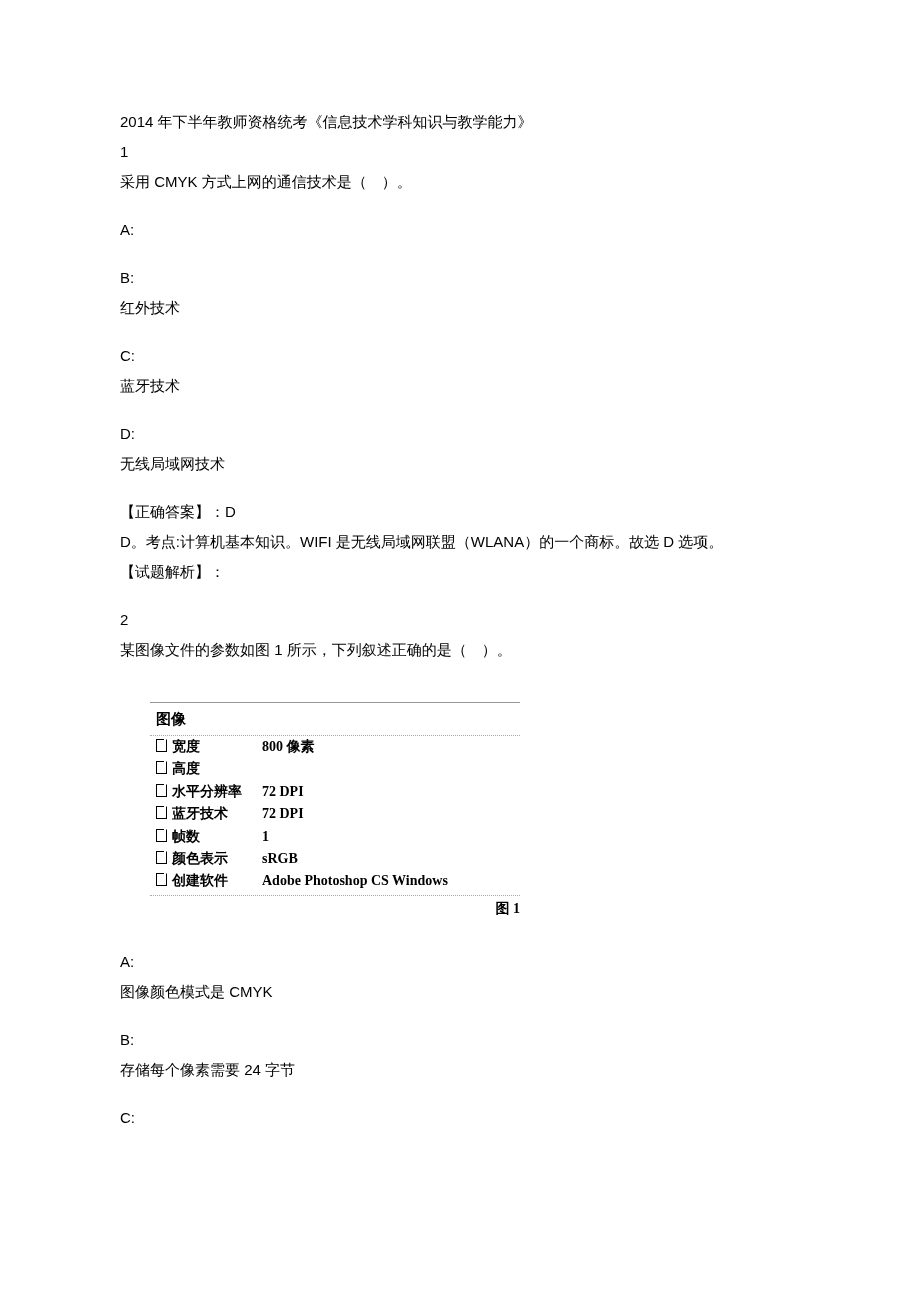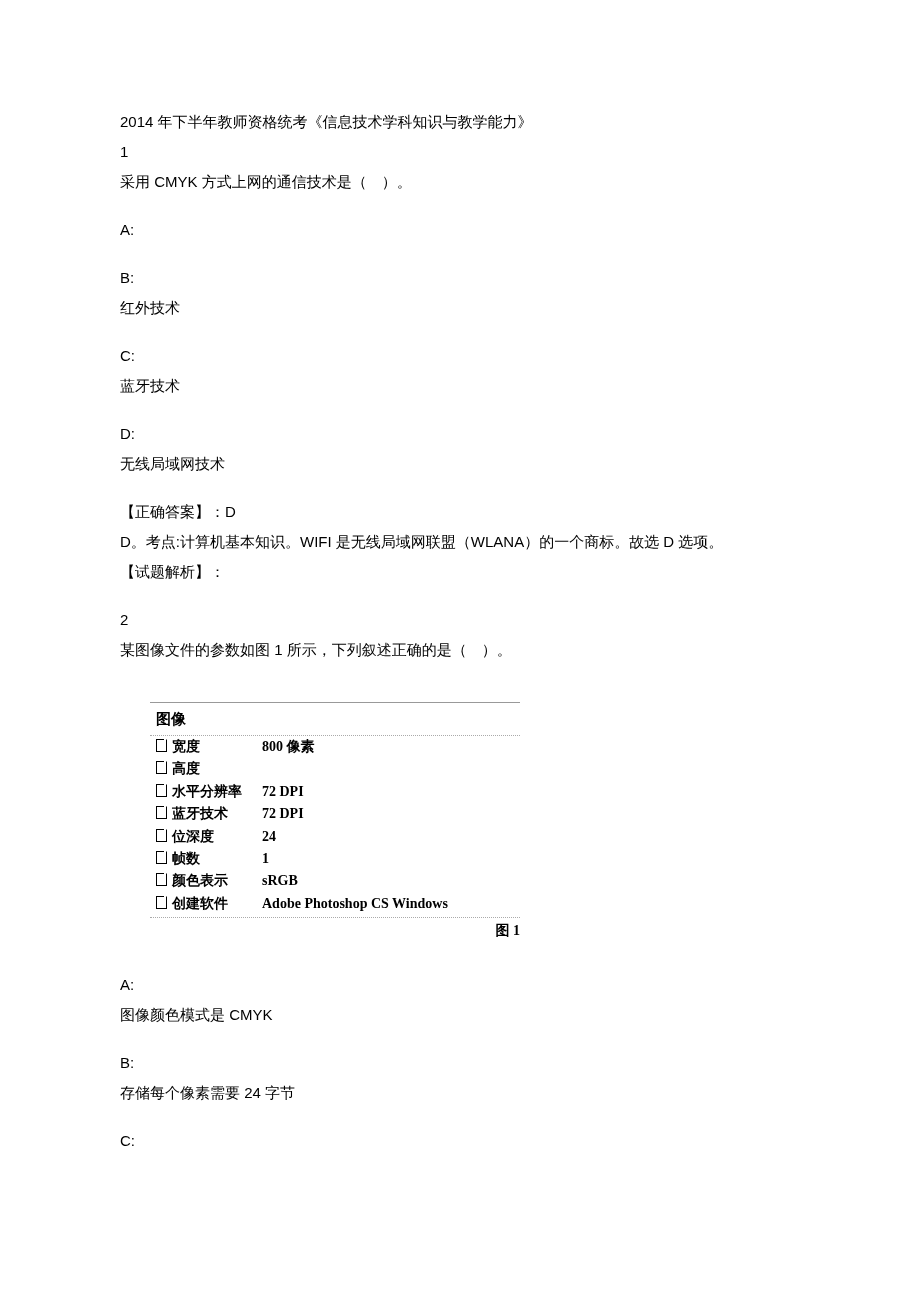--- a/index.html
+++ b/index.html
@@ -138,25 +138,20 @@
       <span class="fig-label">水平分辨率</span>
       <span class="fig-value">72 DPI</span>
     </div>
     <div class="fig-row">
       <span class="fig-icon"><span class="doc-icon"></span></span>
       <span class="fig-label">蓝牙技术</span>
       <span class="fig-value">72 DPI</span>
     </div>
     <div class="fig-row">
       <span class="fig-icon"><span class="doc-icon"></span></span>
-      <span class="fig-label">位深度</span>
-      <span class="fig-value">24</span>
-    </div>
-    <div class="fig-row">
-      <span class="fig-icon"><span class="doc-icon"></span></span>
       <span class="fig-label">帧数</span>
       <span class="fig-value">1</span>
     </div>
     <div class="fig-row">
       <span class="fig-icon"><span class="doc-icon"></span></span>
       <span class="fig-label">颜色表示</span>
       <span class="fig-value">sRGB</span>
     </div>
     <div class="fig-row">
       <span class="fig-icon"><span class="doc-icon"></span></span>

